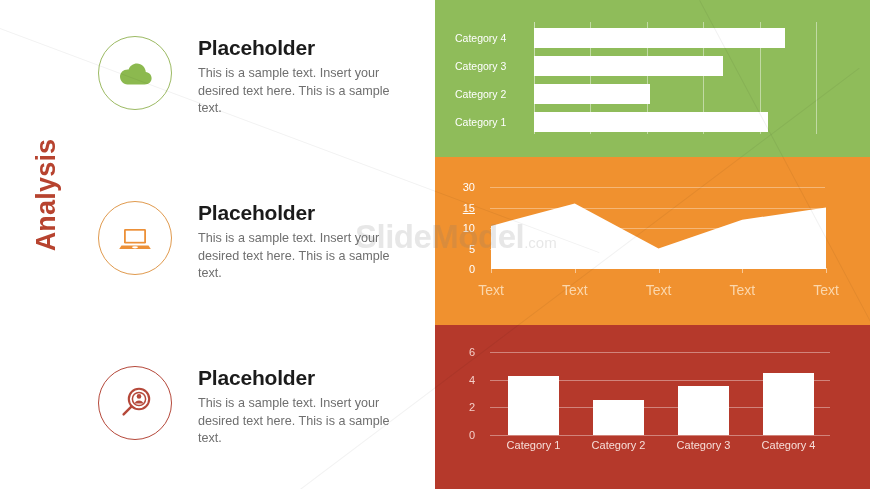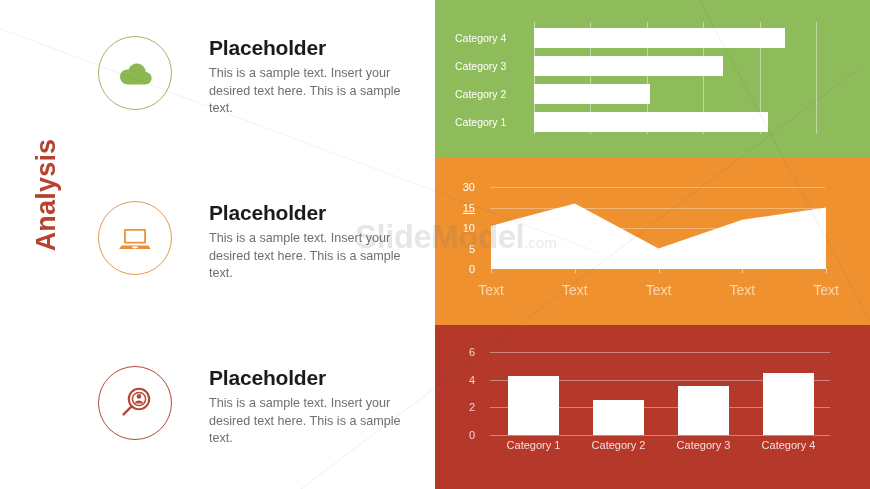--- a/index.html
+++ b/index.html
@@ -22,21 +22,21 @@
   .icon-circle{
     position:absolute;left:0;top:0;width:74px;height:74px;border-radius:50%;
     border:1.6px solid #9cba63;box-sizing:border-box;
     display:flex;align-items:center;justify-content:center;background:#fff;
   }
   .icon-circle.green{border-color:#9cba63;}
   .icon-circle.orange{border-color:#e09a4e;}
   .icon-circle.red{border-color:#b5483a;}
   .icon-circle svg{display:block;}
 
-  .feature-text{position:absolute;left:209px;top:0;width:205px;}
+  .feature-text{position:absolute;left:198px;top:0;width:205px;}
   .feature-head{
     font-size:21px;font-weight:bold;color:#1b1b1b;margin:0 0 5px 0;
     line-height:24px;letter-spacing:-.2px;
   }
   .feature-body{
     font-size:12.6px;color:#6f6f6f;line-height:17.5px;margin:0;
   }
 
   
   #charts-col{position:absolute;left:435px;top:0;width:435px;height:407px;}

